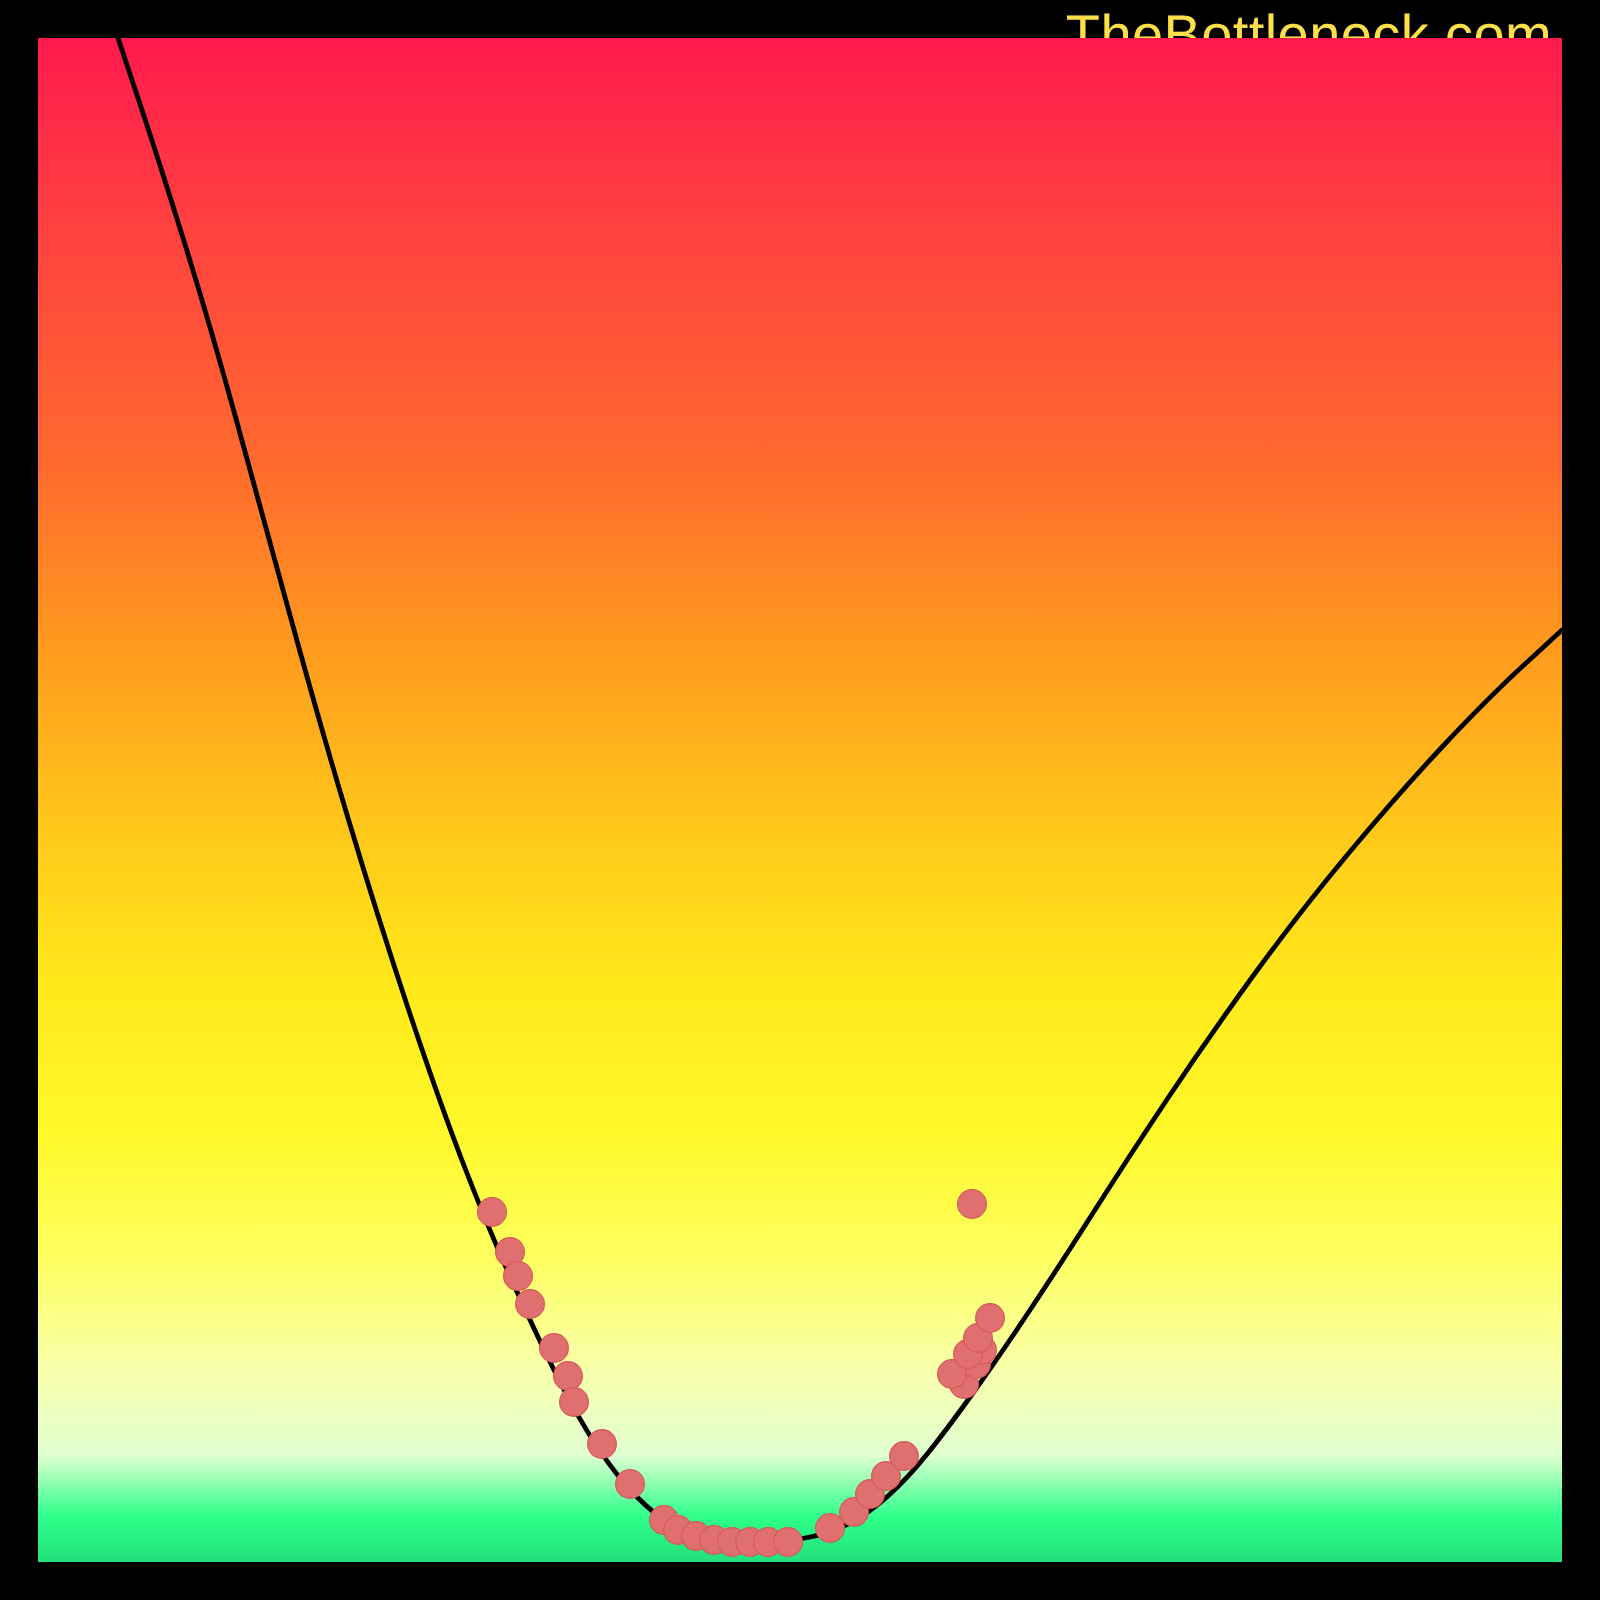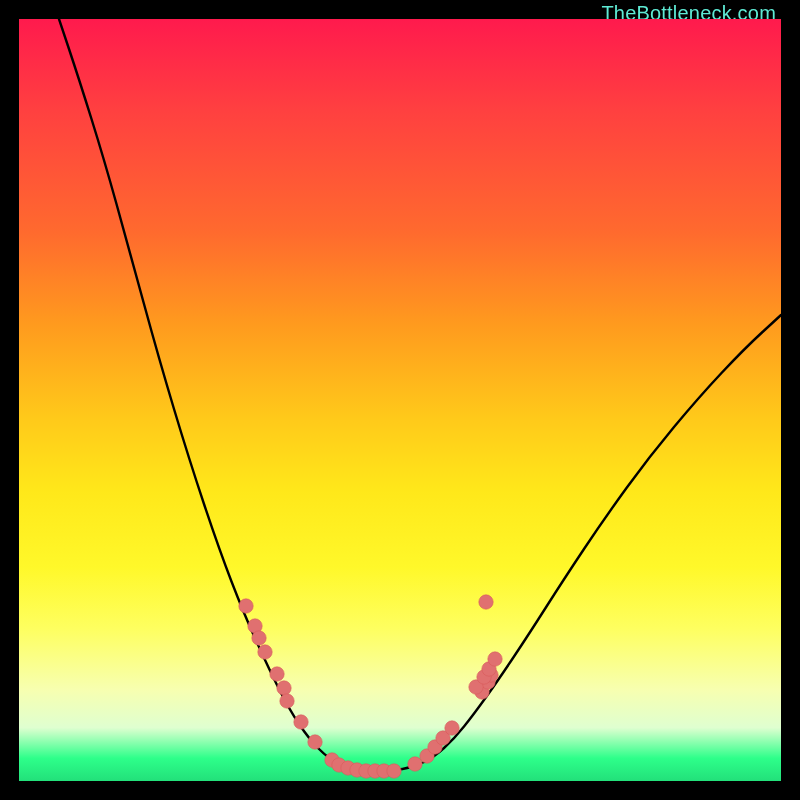--- a/index.html
+++ b/index.html
@@ -38,22 +38,22 @@
       #f7ffb0 88%,
       #dfffd0 93%,
       #2eff8a 97%,
       #22e07a 100%
     );
   }
   .watermark {
     position: absolute;
     top: 2px;
     right: 24px;
-    color: #5eead4;
-    font-size: 20px;
+    color: #fde047;
+    font-size: 28px;
     font-weight: 500;
     letter-spacing: 0.2px;
   }
   svg.plot {
     position: absolute;
     left: 0;
     top: 0;
   }
 </style>
 </head>

